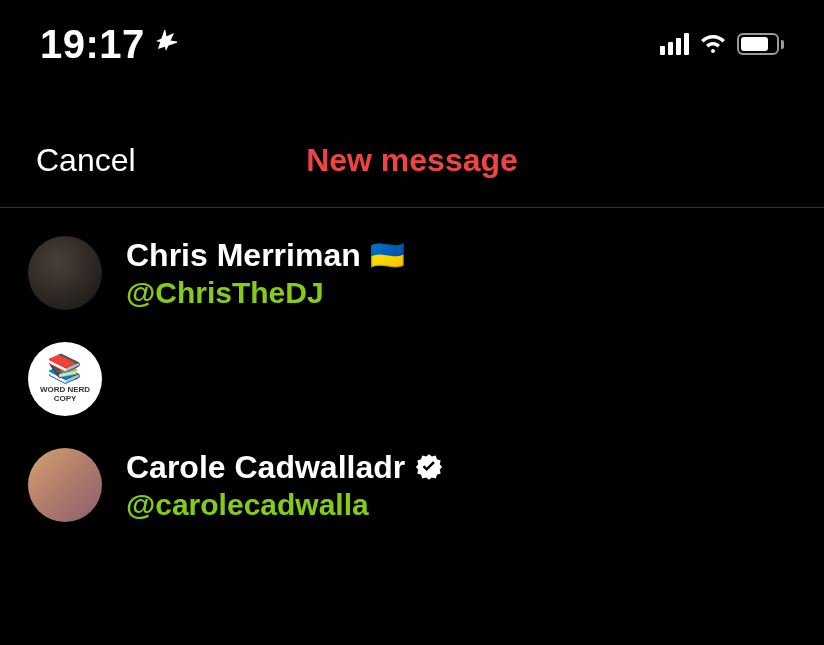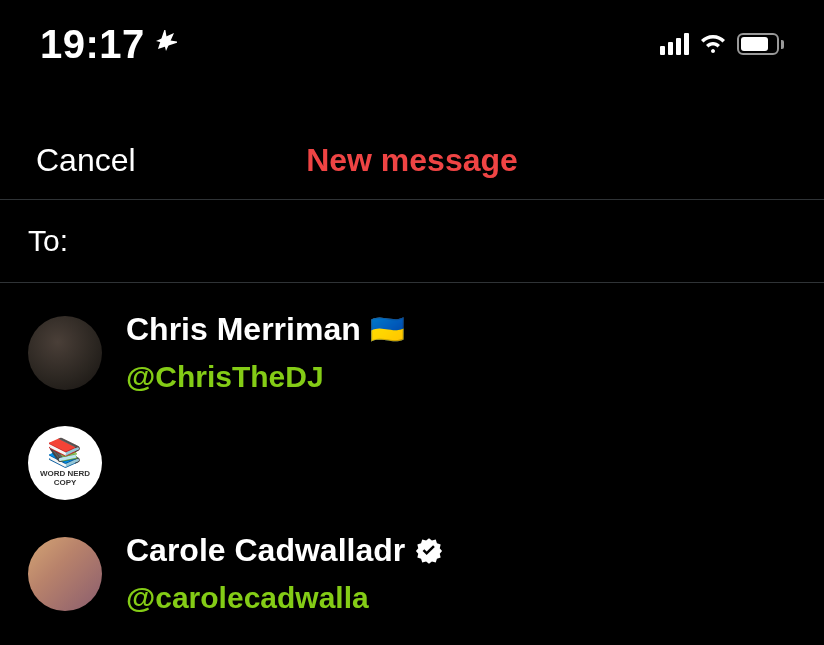--- a/index.html
+++ b/index.html
@@ -79,21 +79,21 @@
     }
     .modal {
       background: #000;
       border-top-left-radius: 28px;
       border-top-right-radius: 28px;
       margin-top: 30px;
     }
     .modal-header {
       display: flex;
       align-items: center;
-      padding: 32px 36px 20px 36px;
+      padding: 32px 36px 28px 36px;
       border-bottom: 1px solid #2f3336;
       position: relative;
     }
     .cancel-btn {
       font-size: 32px;
       font-weight: 400;
       color: #fff;
       background: none;
       border: none;
       cursor: pointer;
@@ -161,21 +161,21 @@
       font-size: 28px;
       line-height: 1;
       margin-bottom: 2px;
     }
     .avatar-3 {
       background: linear-gradient(135deg, #d4a574 0%, #b8826b 40%, #8a5d6e 100%);
     }
     .user-info {
       display: flex;
       flex-direction: column;
-      gap: 12px;
+      gap: 2px;
     }
     .user-name {
       font-size: 32px;
       font-weight: 800;
       color: #fff;
       display: flex;
       align-items: center;
       gap: 10px;
     }
     .user-handle {
@@ -230,24 +230,20 @@
     </div>
   </div>
 </div>
 
 <div class="modal">
   <div class="modal-header">
     <button class="cancel-btn">Cancel</button>
     <div class="modal-title">New message</div>
   </div>
 
-  <div class="to-row">
-    <span class="to-label">To:</span>
-    <input class="to-input" type="text" value="" style="">
-  </div>
 
   <div class="suggestions">
 
     <div class="user-row">
       <div class="avatar avatar-1"></div>
       <div class="user-info">
         <div class="user-name">
           <span>Chris Merriman</span>
           <span class="flag">🇺🇦</span>
         </div>

